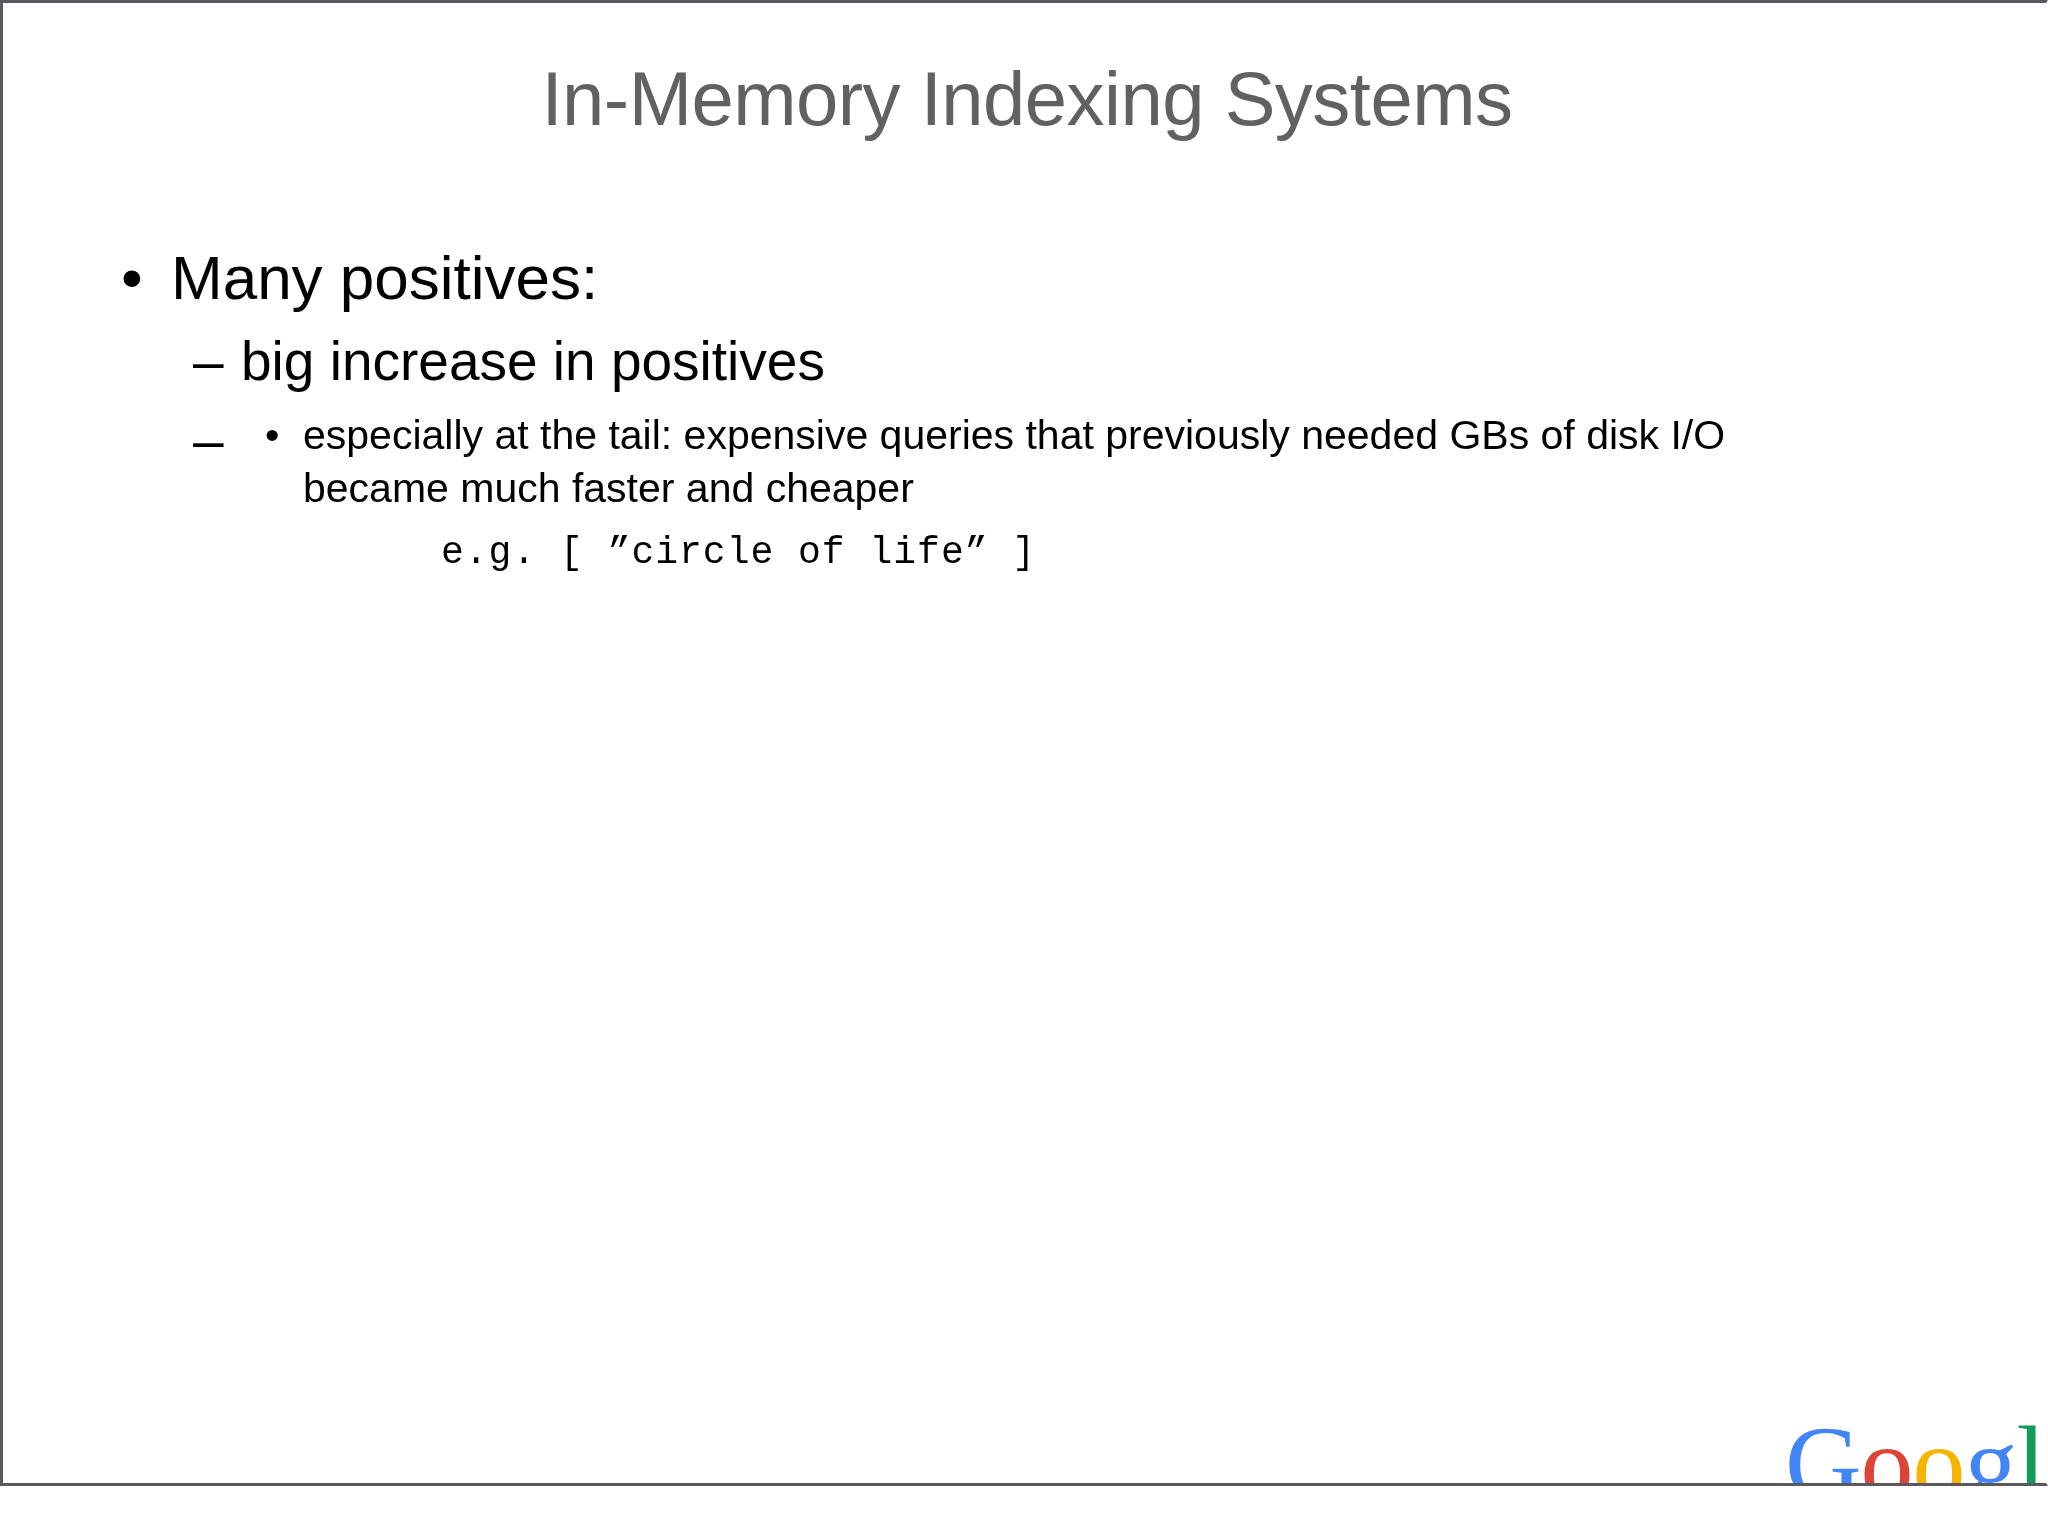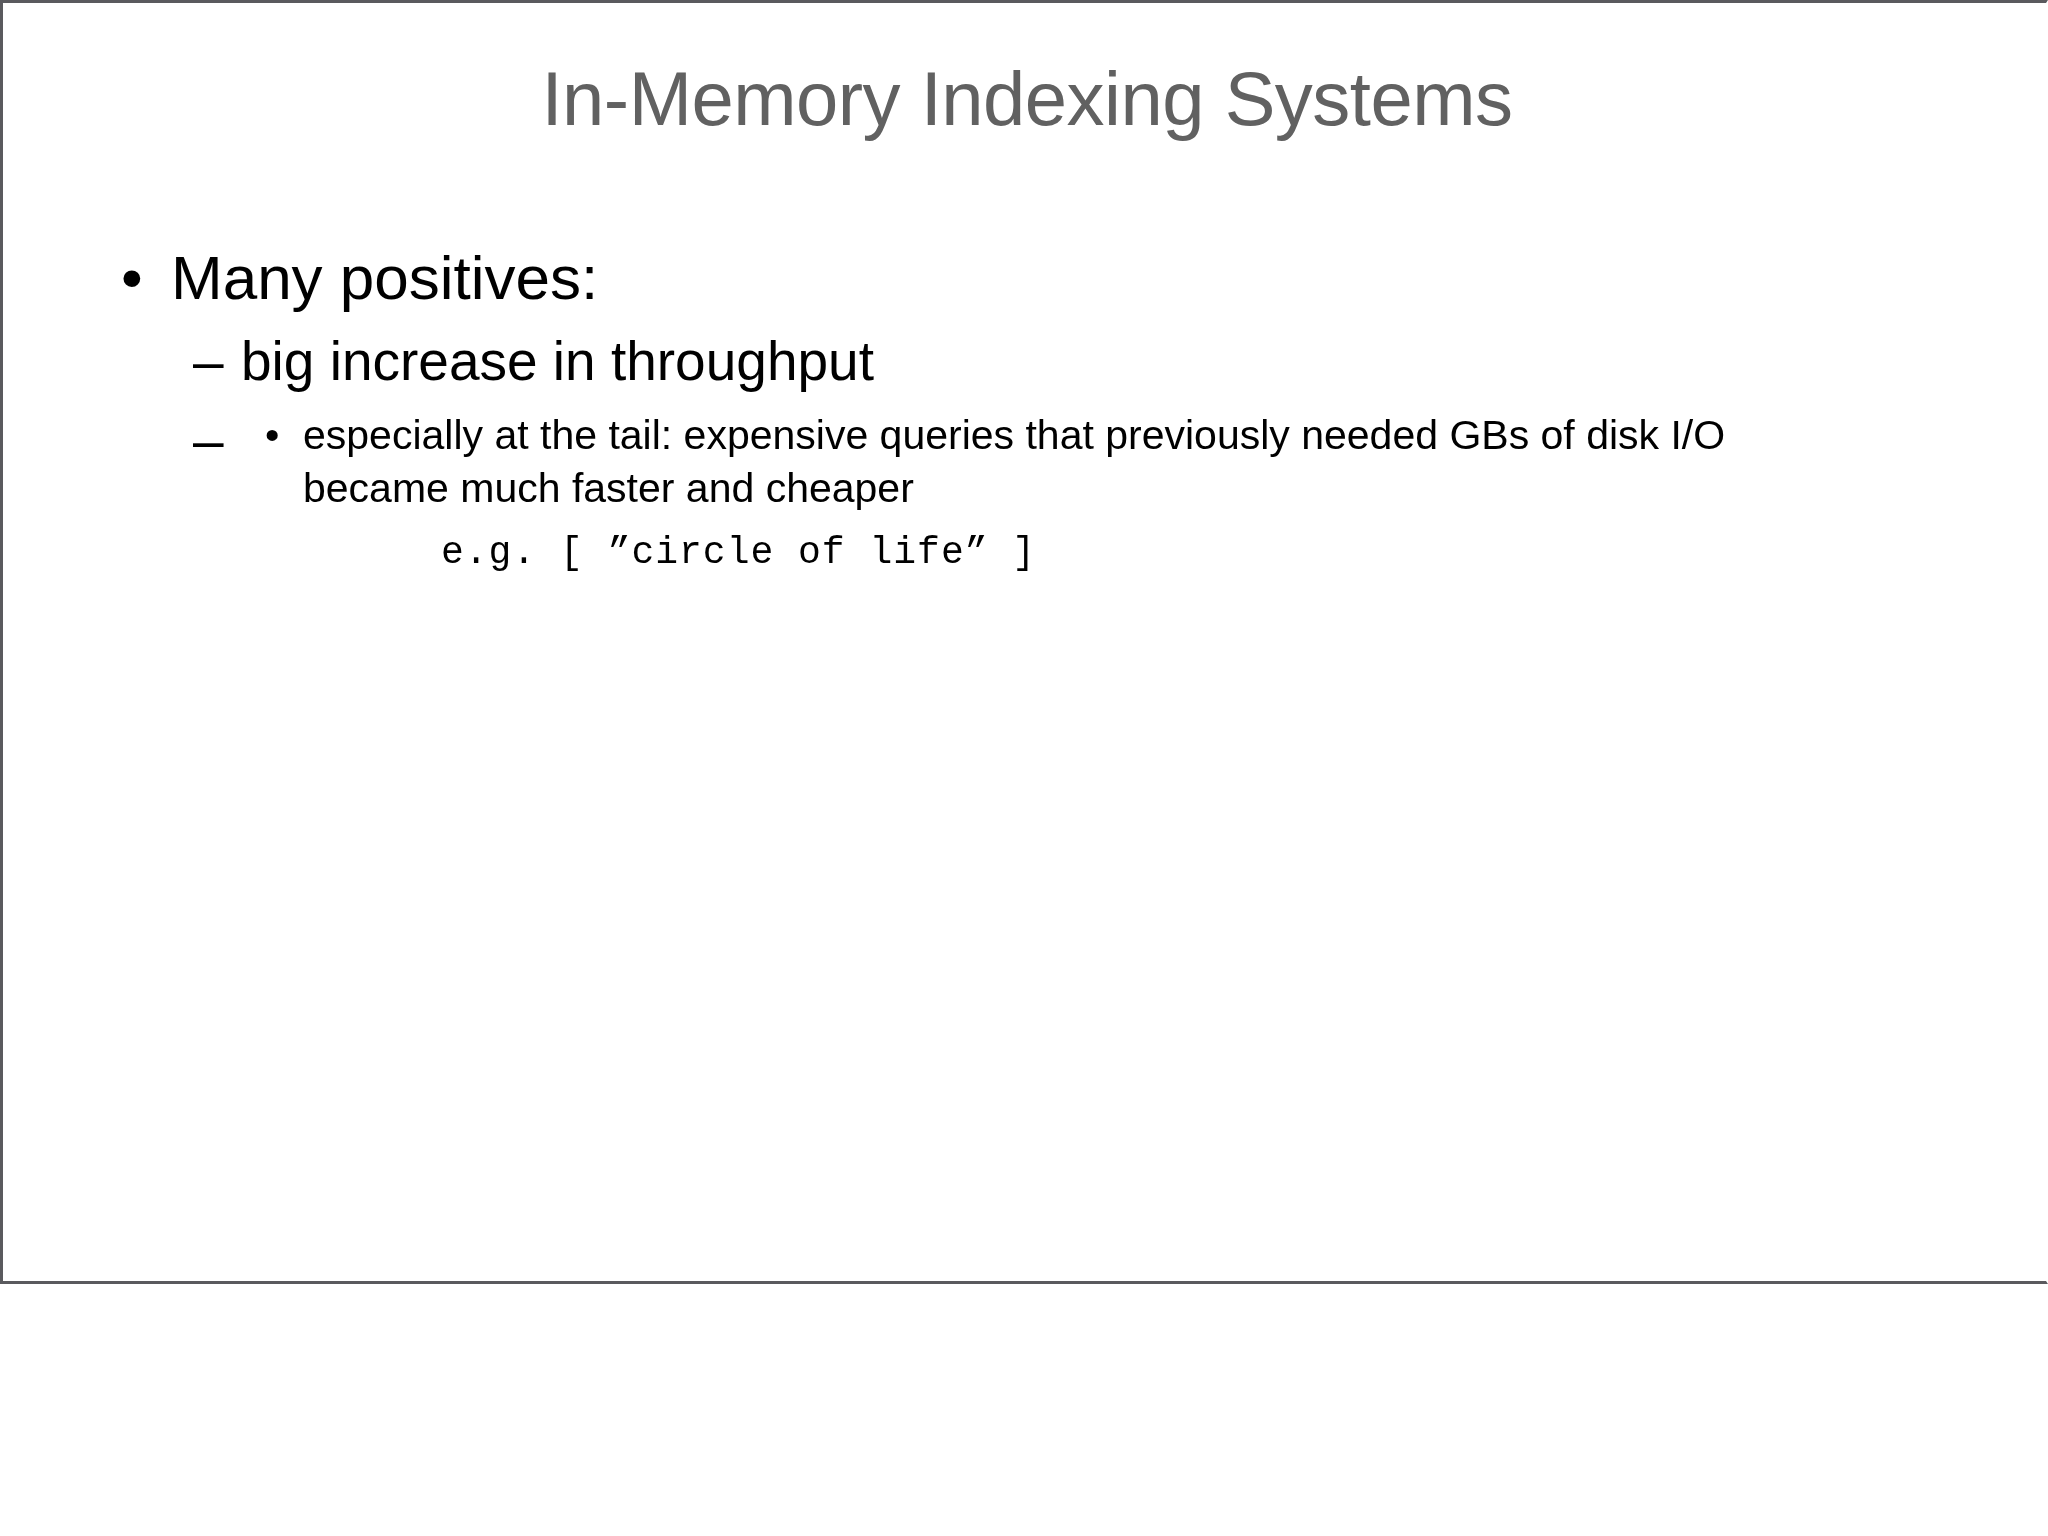--- a/index.html
+++ b/index.html
@@ -7,21 +7,21 @@
     margin: 0;
     padding: 0;
     background: #ffffff;
   }
   body {
     font-family: "Liberation Sans", sans-serif;
   }
   .slide {
     position: relative;
     width: 2048px;
-    height: 1284px;
+    height: 1486px;
     background: #ffffff;
     box-sizing: border-box;
     border-left: 3px solid #5a5a5e;
     border-top: 3px solid #5a5a5e;
     border-right: 2px solid #ffffff;
     border-bottom: 3px solid #5a5a5e;
     overflow: hidden;
   }
   .slide-title {
     position: absolute;
@@ -143,21 +143,21 @@
 
   <div class="body-area">
 
     <div class="lvl1">
       <span class="marker">•</span>
       <span>Many positives:</span>
     </div>
 
     <div class="lvl2">
       <span class="marker">–</span>
-      <span>big increase in throughput</span>
+      <span>big increase in positives</span>
     </div>
 
     <div class="lvl2">
       <span class="marker">–</span>
     </div>
 
     <div class="lvl3">
       <span class="marker">•</span>
       <span>especially at the tail: expensive queries that previously needed GBs of disk I/O became much faster and cheaper</span>
     </div>

